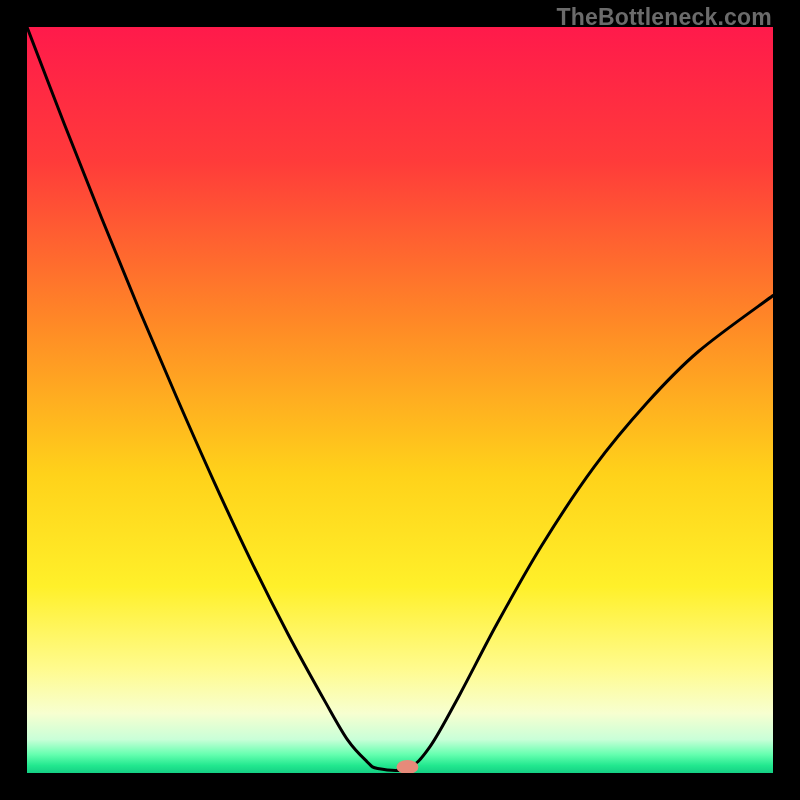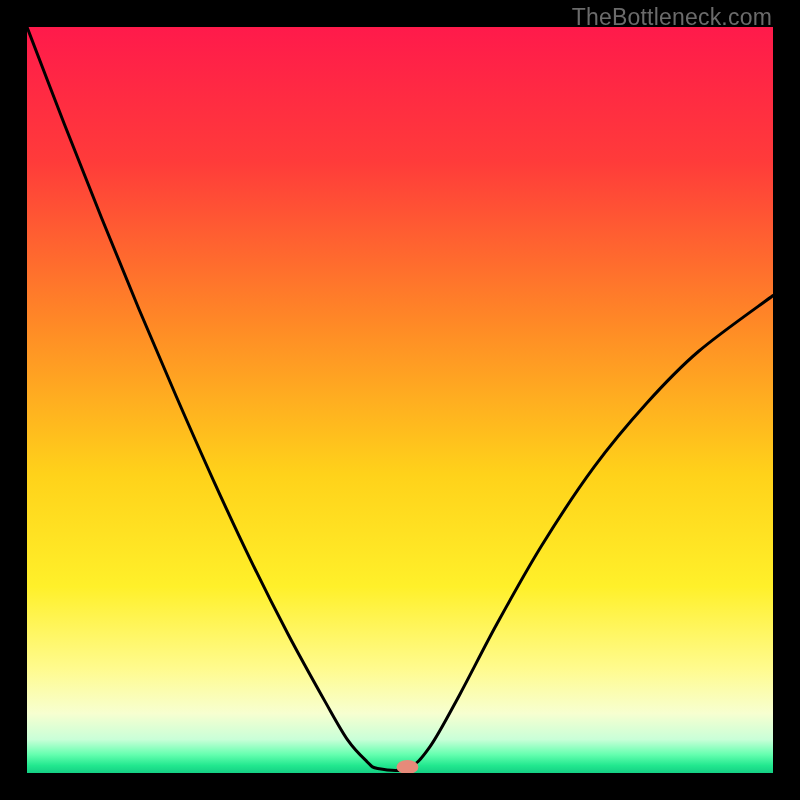--- a/index.html
+++ b/index.html
@@ -25,21 +25,21 @@
     top: 0;
     width: 746px;
     height: 746px;
   }
   .watermark {
     position: absolute;
     top: 4px;
     right: 28px;
     color: #6b6b6b;
     font-size: 23px;
-    font-weight: 400;
+    font-weight: 700;
     letter-spacing: 0.2px;
     user-select: none;
   }
 </style>
 </head>
 <body>
 
 <div class="frame">
   <svg class="plot" viewBox="0 0 746 746" preserveAspectRatio="none">
     <defs>

